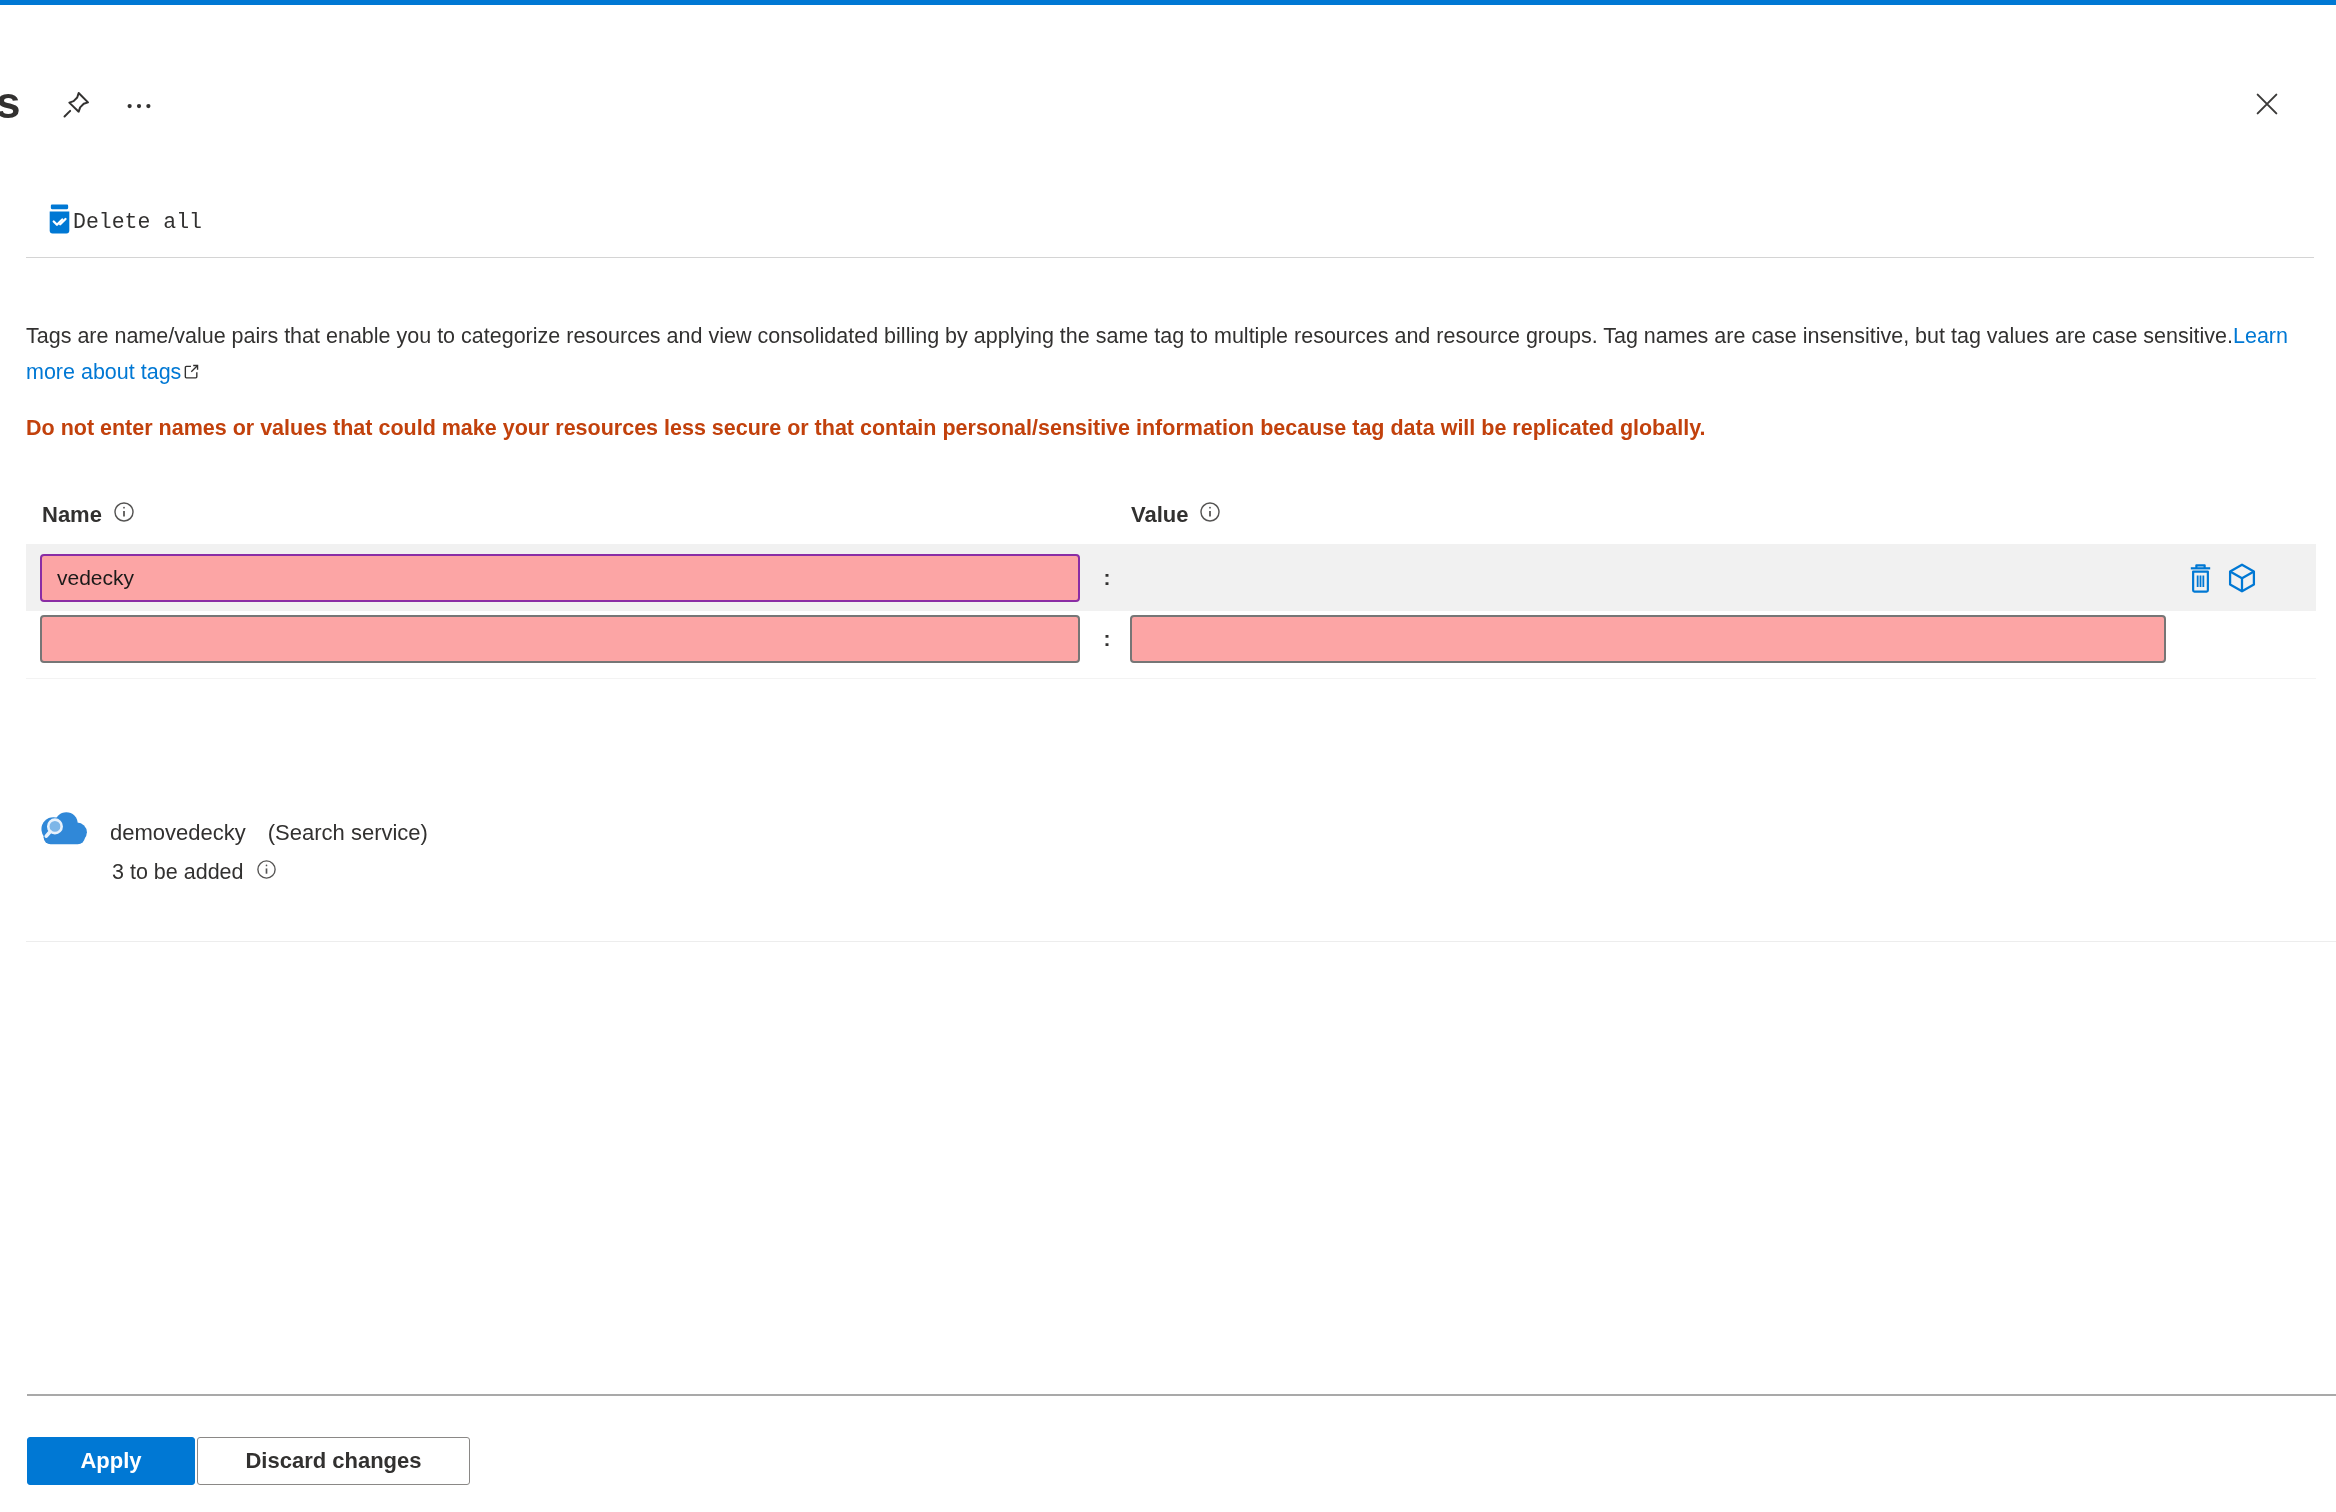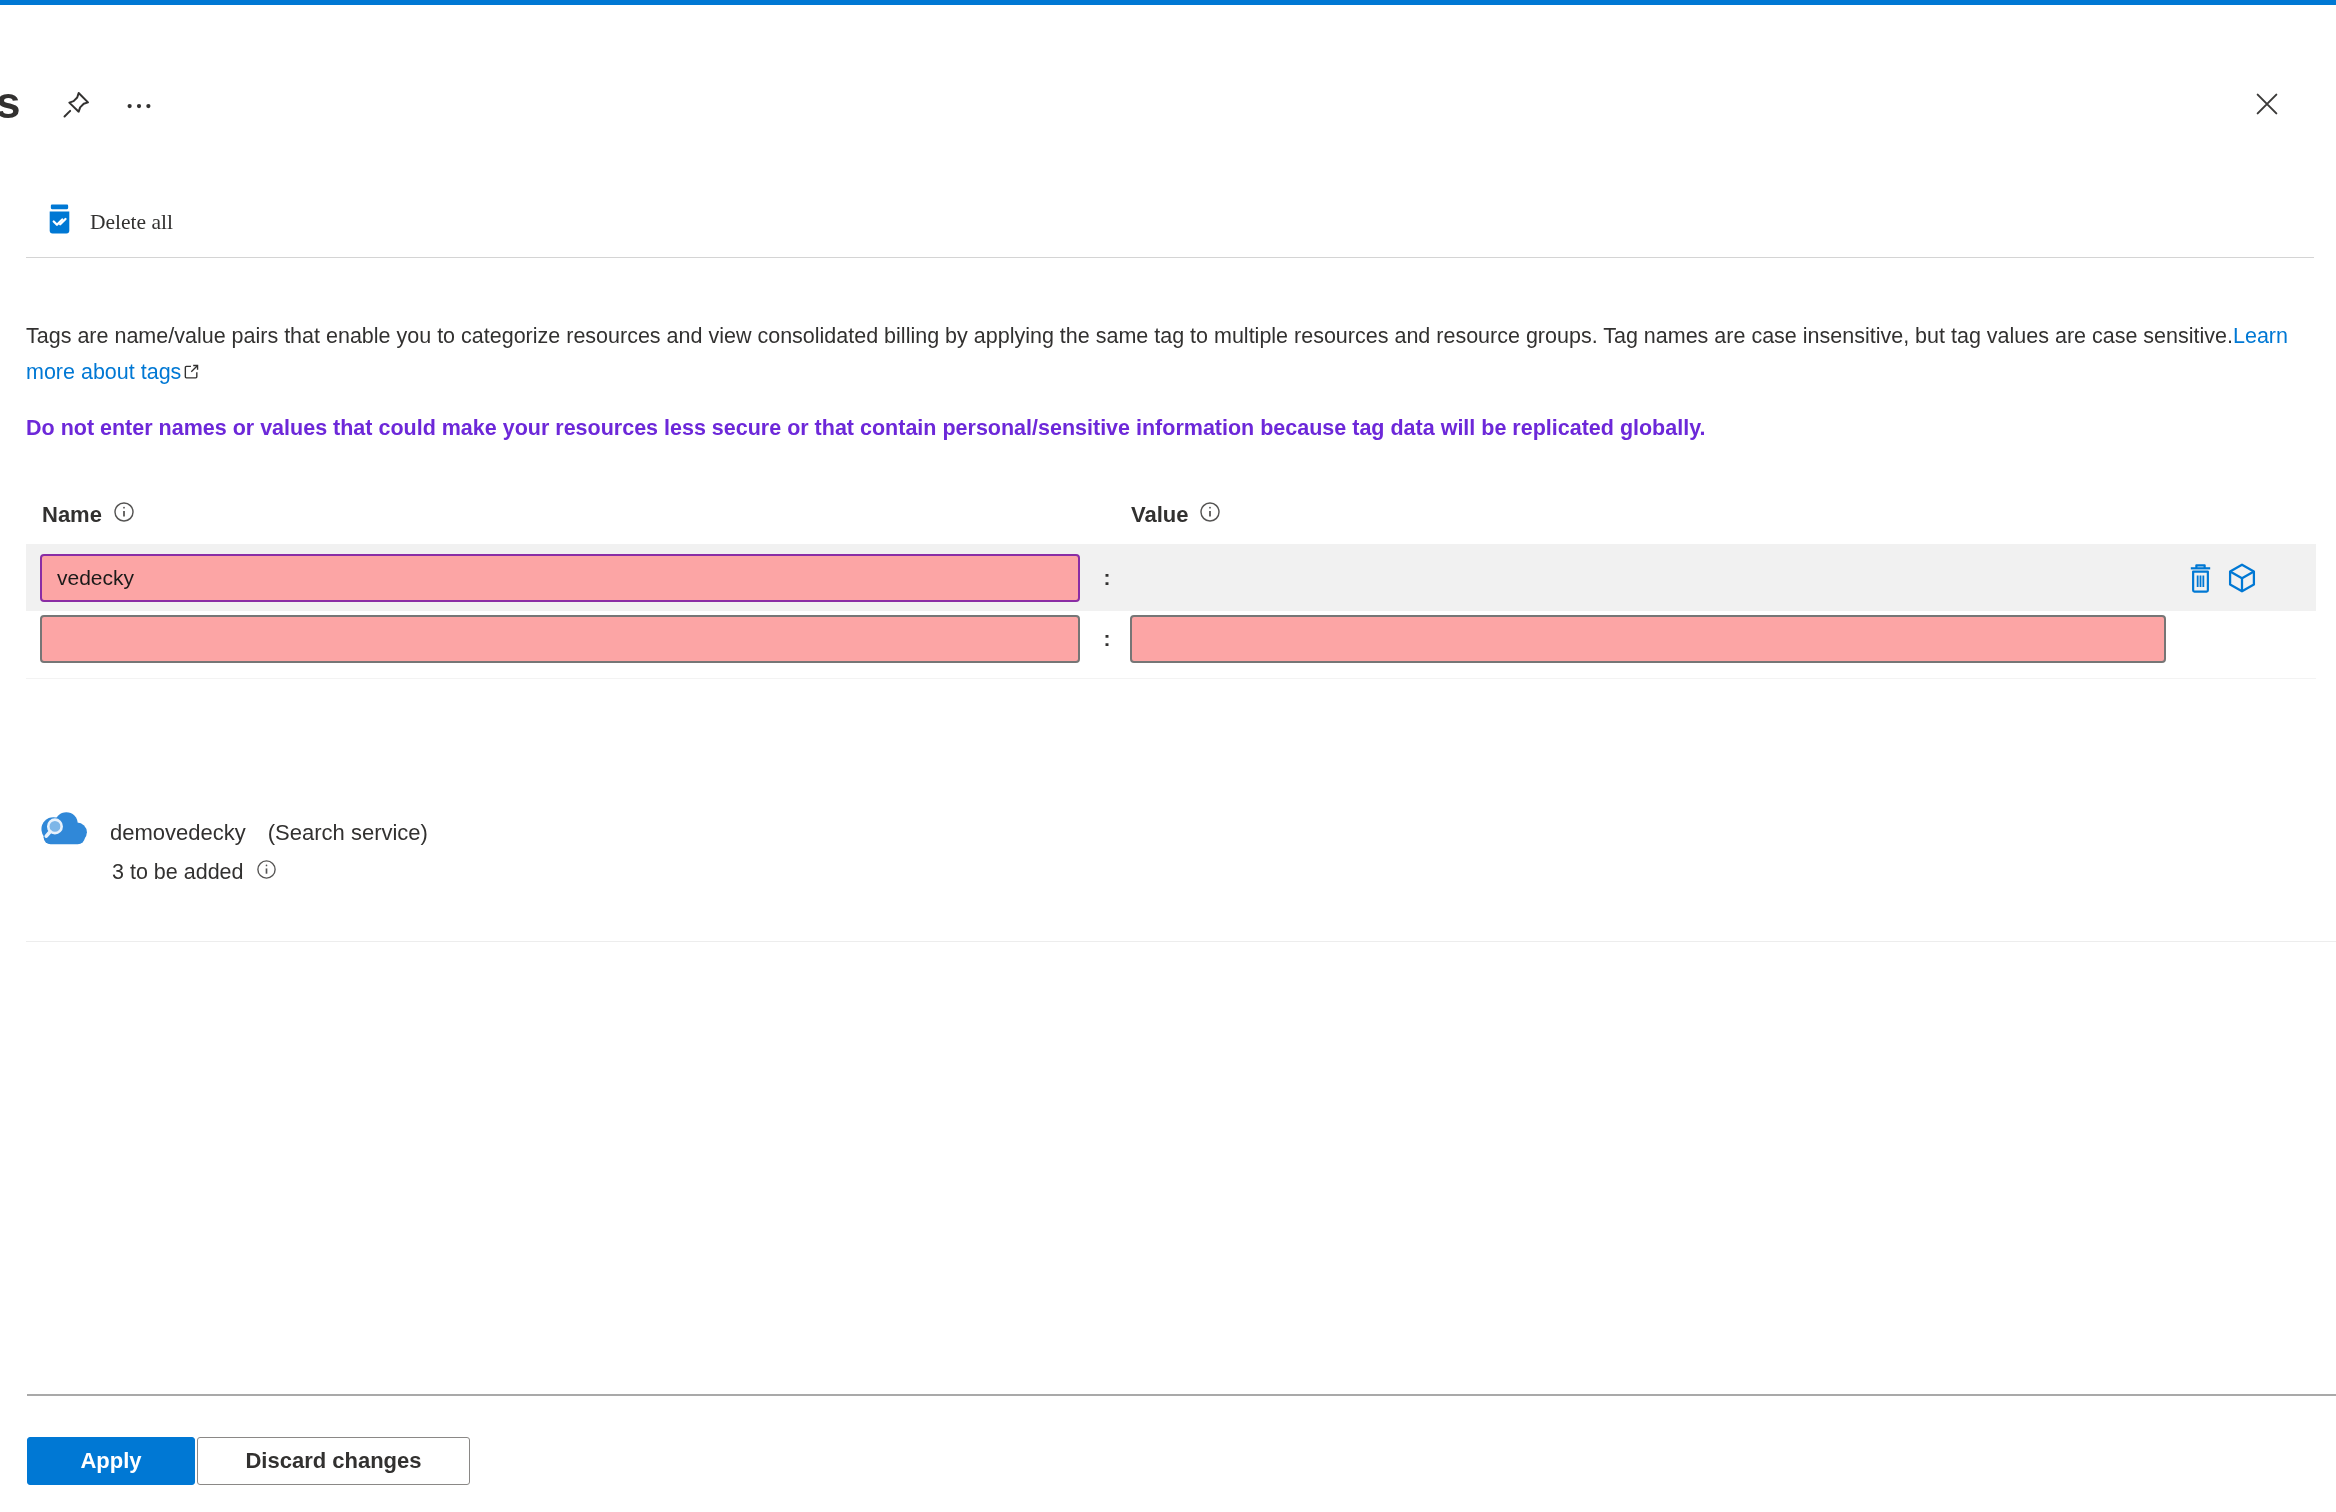--- a/index.html
+++ b/index.html
@@ -24,34 +24,34 @@
   .blade-title {
     position: absolute; left: -79px; top: 0;
     font-size: 44px; font-weight: 600; color: #323130; white-space: nowrap;
   }
   .iconbtn {
     position: absolute; display: flex; align-items: center; justify-content: center;
     background: none; border: none; cursor: pointer; padding: 0;
   }
   .cmd-delete-all {
     position: absolute; left: 46px; top: 202px; height: 40px;
-    display: flex; align-items: center; gap: 17px;
+    display: flex; align-items: center; 
     background: none; border: none; cursor: pointer;
-    font-family: Liberation Serif, serif; font-size: 21.5px; color: #323130;
+    font-family: Liberation Mono, monospace; font-size: 21.5px; color: #323130;
   }
   .divider { position: absolute; background: #d4d4d4; height: 1px; }
   .intro-text {
     position: absolute; left: 26px; top: 318px; width: 2292px;
     font-size: 21.5px; line-height: 36px; color: #323130;
   }
   .intro-link { color: #0078d4; text-decoration: none; cursor: pointer; }
   .ext-icon { display: inline-block; vertical-align: -1px; margin-left: 2px; }
   .intro-warning {
     position: absolute; left: 26px; top: 416px; width: 2292px;
-    font-size: 21.5px; font-weight: 700; color: #6d28d9;
+    font-size: 21.5px; font-weight: 700; color: #c2410c;
   }
   .col-header {
     position: absolute; top: 501px; display: flex; align-items: center; gap: 11px;
     font-size: 22px; font-weight: 700; color: #323130;
   }
   .row-band {
     position: absolute; left: 26px; top: 544px; width: 2290px; height: 67px;
     background: #f1f1f1;
   }
   .tag-input {

